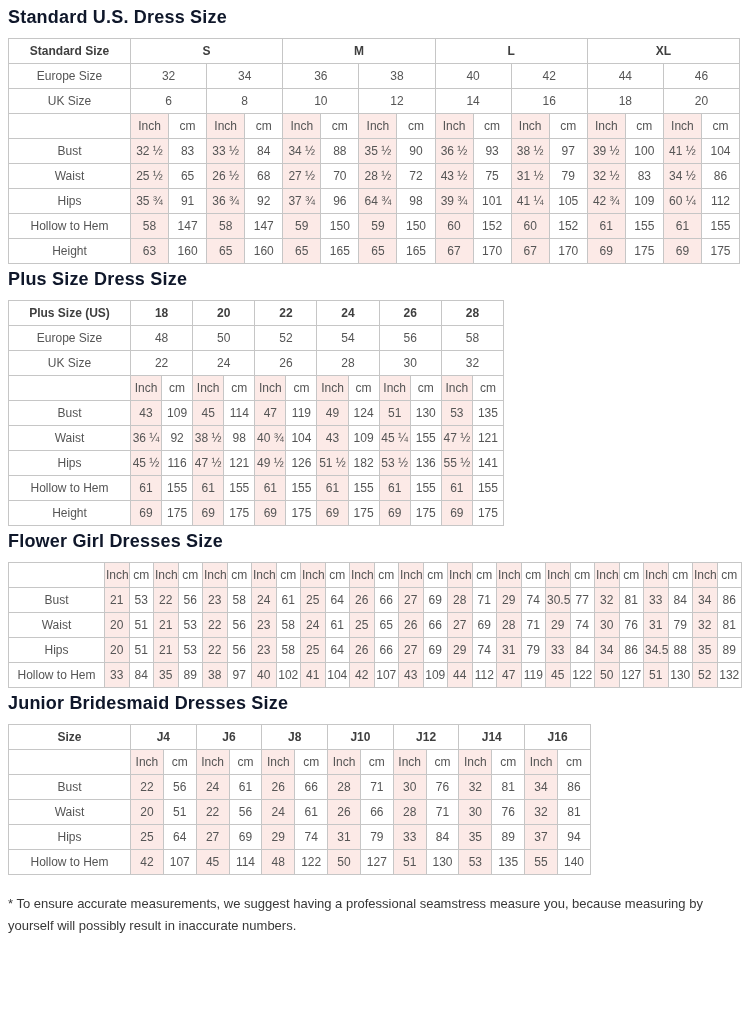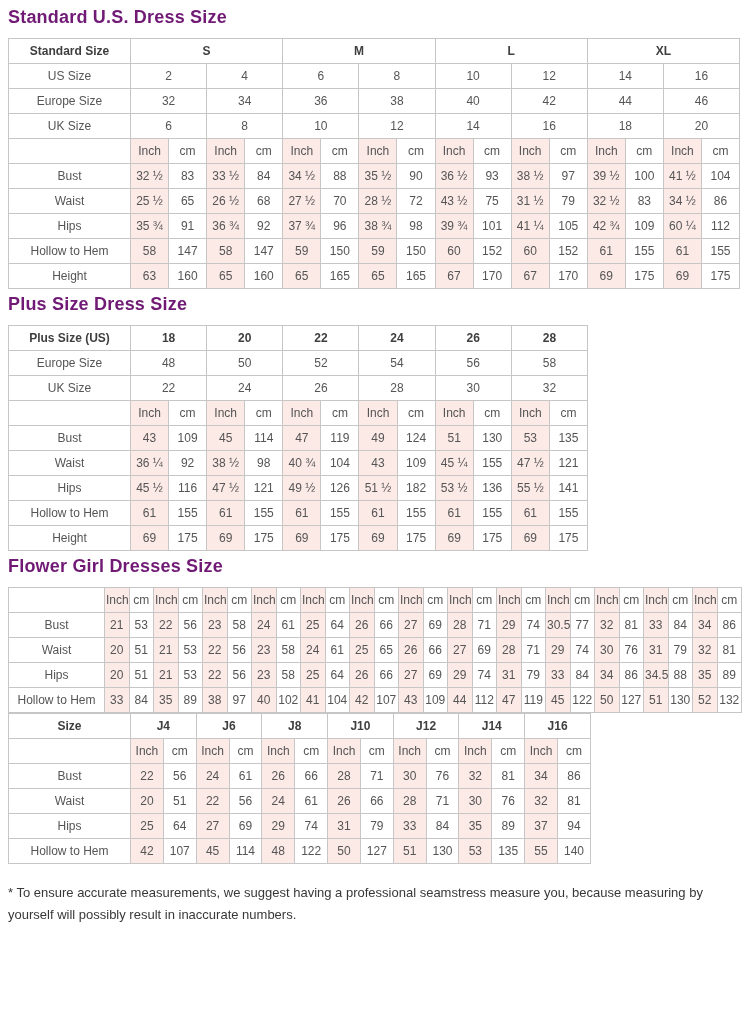--- a/index.html
+++ b/index.html
@@ -7,21 +7,21 @@
   body {
     width: 750px;
     font-family: "Liberation Sans", "DejaVu Sans", sans-serif;
     color: #4d4d4d;
   }
   .page { padding: 2px 8px 10px 8px; }
 
   h2.section-title {
     font-size: 18px;
     font-weight: bold;
-    color: #701a75;
+    color: #0f172a;
     margin: 5px 0 10px 0;
     letter-spacing: 0.2px;
   }
   section + section h2.section-title { }
 
   table.size-table {
     border-collapse: collapse;
     table-layout: fixed;
     font-size: 12px;
     text-align: center;
@@ -33,21 +33,21 @@
     height: 24px;
     overflow: hidden;
     white-space: nowrap;
     font-weight: normal;
   }
   table.size-table th { font-weight: bold; color: #3f3f3f; }
   table.size-table td.inch { background: #fceae7; }
 
   .t-standard { width: 732px; }
   .t-standard col.c-label { width: 122px; }
-  .t-plus { width: 580px; }
+  .t-plus { width: 496px; }
   .t-plus col.c-label { width: 122px; }
   .t-flower { width: 734px; font-size: 11.5px; }
   .t-flower td, .t-flower th { padding: 5px 0; }
   .t-flower col.c-label { width: 96px; }
   .t-junior { width: 583px; }
   .t-junior col.c-label { width: 122px; }
 
   .footnotes { margin-top: 18px; font-size: 13px; color: #383838; }
   .footnotes p { margin: 0 0 4px 0; line-height: 22px; }
 </style>
@@ -78,31 +78,20 @@
           <col>
           <col>
         </colgroup>
         <tbody>
           <tr>
             <th>Standard Size</th>
             <th colspan="4">S</th>
             <th colspan="4">M</th>
             <th colspan="4">L</th>
             <th colspan="4">XL</th>
-          </tr>
-          <tr>
-            <td>US Size</td>
-            <td colspan="2">2</td>
-            <td colspan="2">4</td>
-            <td colspan="2">6</td>
-            <td colspan="2">8</td>
-            <td colspan="2">10</td>
-            <td colspan="2">12</td>
-            <td colspan="2">14</td>
-            <td colspan="2">16</td>
           </tr>
           <tr>
             <td>Europe Size</td>
             <td colspan="2">32</td>
             <td colspan="2">34</td>
             <td colspan="2">36</td>
             <td colspan="2">38</td>
             <td colspan="2">40</td>
             <td colspan="2">42</td>
             <td colspan="2">44</td>
@@ -177,21 +166,21 @@
             <td>86</td>
           </tr>
           <tr>
             <td>Hips</td>
             <td class="inch">35 ¾</td>
             <td>91</td>
             <td class="inch">36 ¾</td>
             <td>92</td>
             <td class="inch">37 ¾</td>
             <td>96</td>
-            <td class="inch">38 ¾</td>
+            <td class="inch">64 ¾</td>
             <td>98</td>
             <td class="inch">39 ¾</td>
             <td>101</td>
             <td class="inch">41 ¼</td>
             <td>105</td>
             <td class="inch">42 ¾</td>
             <td>109</td>
             <td class="inch">60 ¼</td>
             <td>112</td>
           </tr>
@@ -553,20 +542,21 @@
             <td class="inch">51</td>
             <td>130</td>
             <td class="inch">52</td>
             <td>132</td>
           </tr>
         </tbody>
       </table>
   </section>
 
   <section>
+    <h2 class="section-title">Junior Bridesmaid Dresses Size</h2>
     <table class="size-table t-junior">
         <colgroup>
           <col class="c-label">
           <col>
           <col>
           <col>
           <col>
           <col>
           <col>
           <col>

